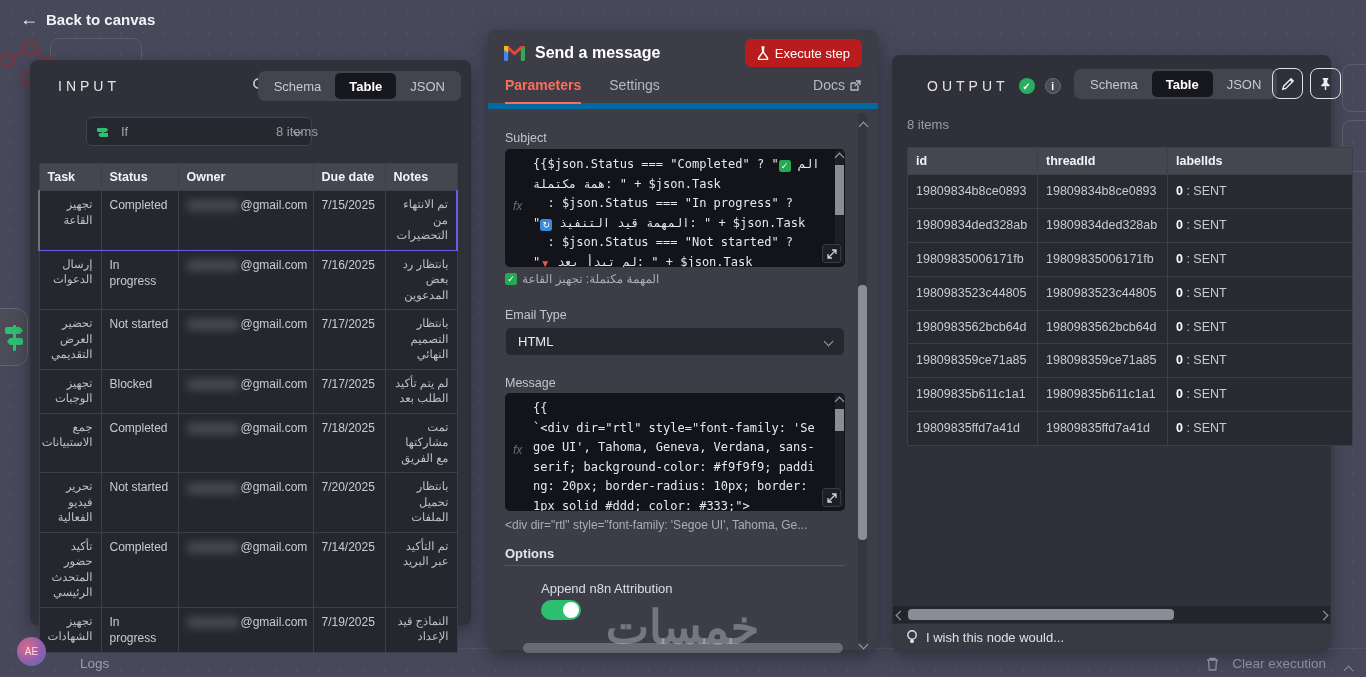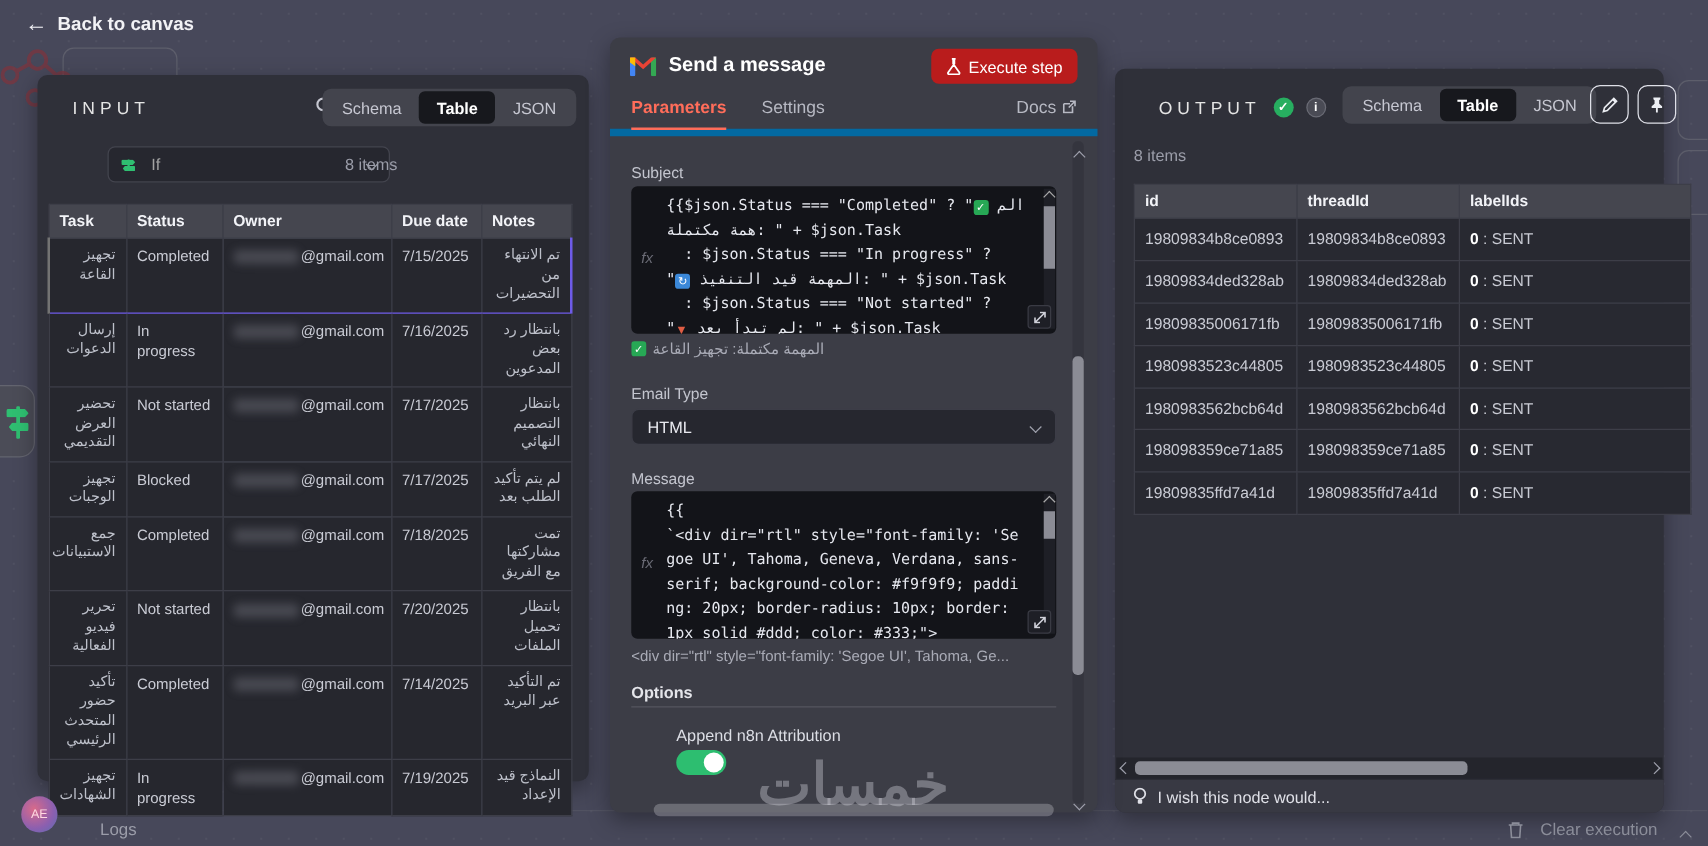--- a/index.html
+++ b/index.html
@@ -350,20 +350,25 @@
           <td>1980983562bcb64d</td>
           <td>1980983562bcb64d</td>
           <td><span class="lbl-key">0</span> : SENT</td>
         </tr>
         <tr>
           <td>198098359ce71a85</td>
           <td>198098359ce71a85</td>
           <td><span class="lbl-key">0</span> : SENT</td>
         </tr>
         <tr>
+          <td>19809835b611c1a1</td>
+          <td>19809835b611c1a1</td>
+          <td><span class="lbl-key">0</span> : SENT</td>
+        </tr>
+        <tr>
           <td>19809835ffd7a41d</td>
           <td>19809835ffd7a41d</td>
           <td><span class="lbl-key">0</span> : SENT</td>
         </tr>
       </tbody>
   </table>
 
   <div class="hscroll">
     <div class="harrow"><span class="chev left"></span></div>
     <div class="hthumb"></div>

